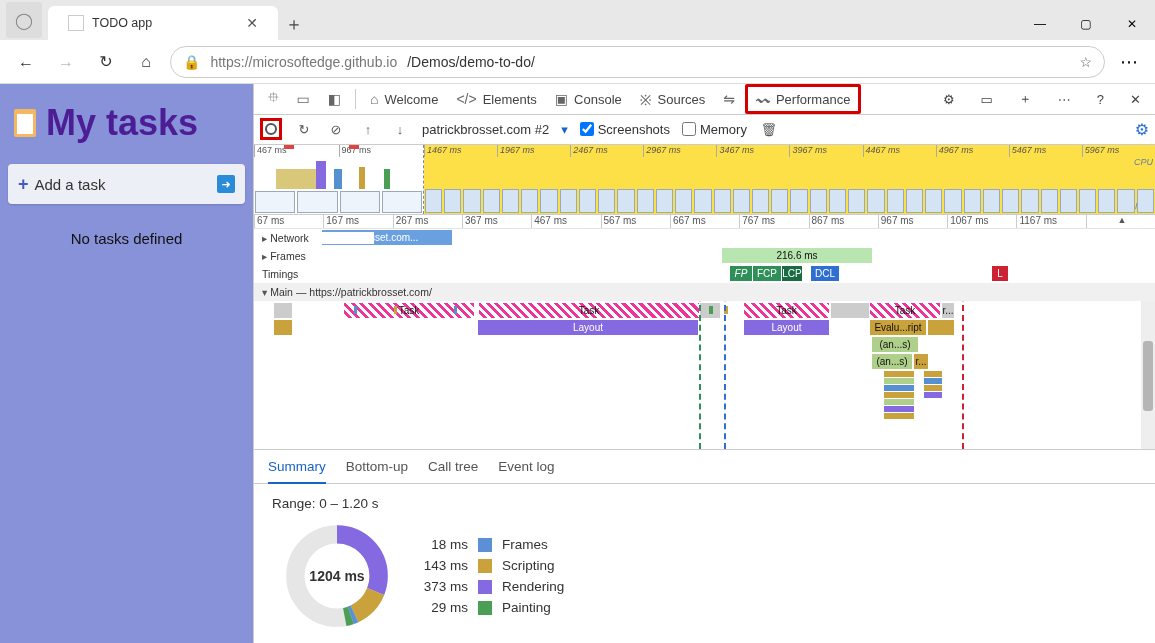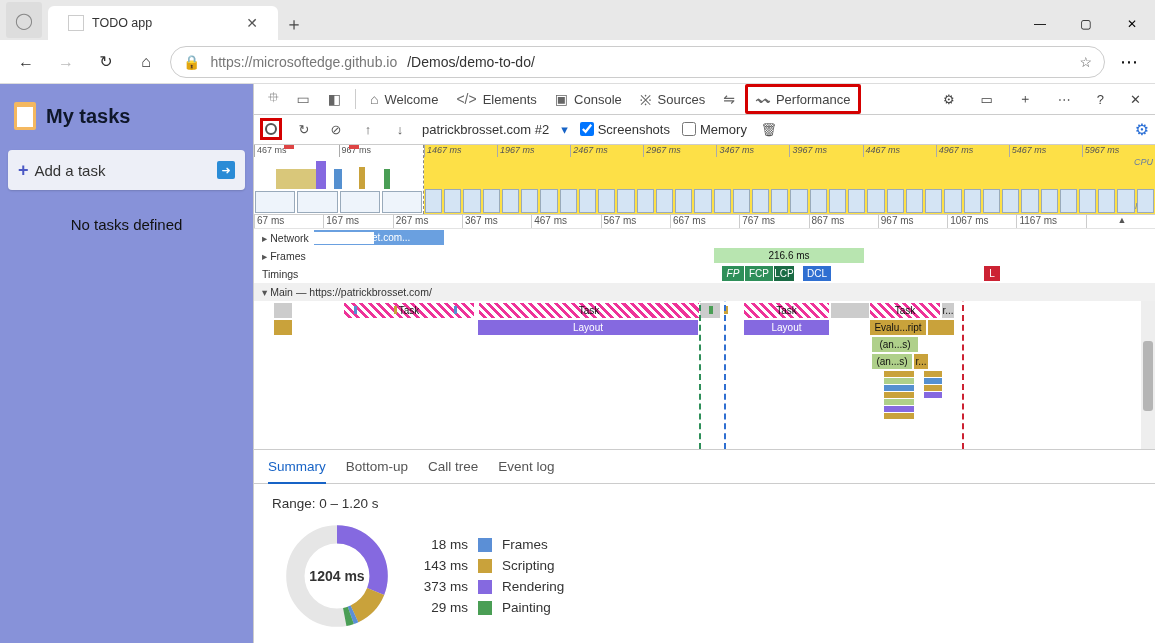--- a/index.html
+++ b/index.html
@@ -22,21 +22,21 @@
 .urlbox { flex: 1; height: 32px; border: 1px solid #ccc; border-radius: 16px; display: flex; align-items: center; padding: 0 12px; gap: 10px; font-size: 14px; color: #777; }
 .urlbox .path { color: #333; }
 .star { color: #555; }
 .more { width: 32px; font-size: 18px; text-align: center; }
 
 
 .main { flex: 1; display: flex; min-height: 0; }
 
 
 .app { width: 253px; background: #8792D9; display: flex; flex-direction: column; align-items: stretch; padding: 6px; }
-.app h1 { background: #fff0; color: #0f172a; font-size: 20px; font-weight: 700; padding: 12px 8px; display: flex; align-items: center; gap: 10px; }
+.app h1 { background: #fff0; color: #4c1d95; font-size: 36px; font-weight: 700; padding: 12px 8px; display: flex; align-items: center; gap: 10px; }
 .clip { width: 22px; height: 28px; background: #F4B860; border-radius: 2px; position: relative; }
 .clip::before { content: ""; position: absolute; top: 5px; left: 3px; right: 3px; bottom: 3px; background: #fff; }
 .addtask { margin: 8px 2px; background: #EDEFF7; border-radius: 4px; height: 40px; display: flex; align-items: center; padding: 0 10px; font-size: 15px; color: #333; box-shadow: 0 1px 2px rgba(0,0,0,0.15);}
 .addtask .plus { color: #4b58c4; font-weight: 700; margin-right: 6px; font-size: 18px; }
 .addtask .arrow { margin-left: auto; width: 18px; height: 18px; background: #2a8bd6; display: flex; align-items: center; justify-content: center; color: #fff; font-size: 11px; border-radius: 2px;}
 .notasks { text-align: center; color: #111; font-size: 15px; margin-top: 18px; }
 
 
 .dt { flex: 1; display: flex; flex-direction: column; border-left: 1px solid #ccc; min-width: 0; }
 .dt-tabsbar { height: 34px; border-bottom: 1px solid #ccc; display: flex; align-items: center; padding: 0 6px; gap: 2px; }
@@ -64,21 +64,21 @@
 .ov-right .labels { position: absolute; right: 2px; top: 12px; font-size: 9px; color: #6a7fa0; text-align: right;}
 .red-mark { position:absolute; top:0; width:10px; height:4px; background:#d44;}
 
 
 .ruler2 { height: 16px; display: flex; font-size: 10px; color: #555; border-bottom: 1px solid #e3e3e3; }
 .ruler2 span { flex: 1; border-left: 1px solid #ccc; padding-left: 2px; }
 .ruler2 .sbtn { width: 12px; text-align: center; font-size: 9px; cursor: pointer;}
 
 
 .tracks { position: relative; font-size: 10.5px; }
-.track { height: 18px; display: flex; align-items: center; }
+.track { height: 18px; display: flex; align-items: center; gap: 8px; }
 .track-label { width: 120px; padding-left: 8px; color: #333; background: #fff; z-index: 2;}
 .track-lane { flex: 1; position: relative; height: 100%; }
 .bar { position: absolute; top: 1px; height: 15px; font-size: 10px; color: #111; text-align: center; line-height: 15px; overflow: hidden;}
 .thin { height: 8px !important; top: 5px !important; }
 .tri { color: #555; }
 .hatched { background-image: repeating-linear-gradient(45deg, #fff 0, #fff 3px, #e39 3px, #e39 6px); }
 
 
 .flame { height: 170px; position: relative; border-bottom: 1px solid #ccc; overflow: hidden; }
 .scrollbar { position: absolute; right: 0; top: 0; width: 14px; bottom: 0; background: #eee; }

